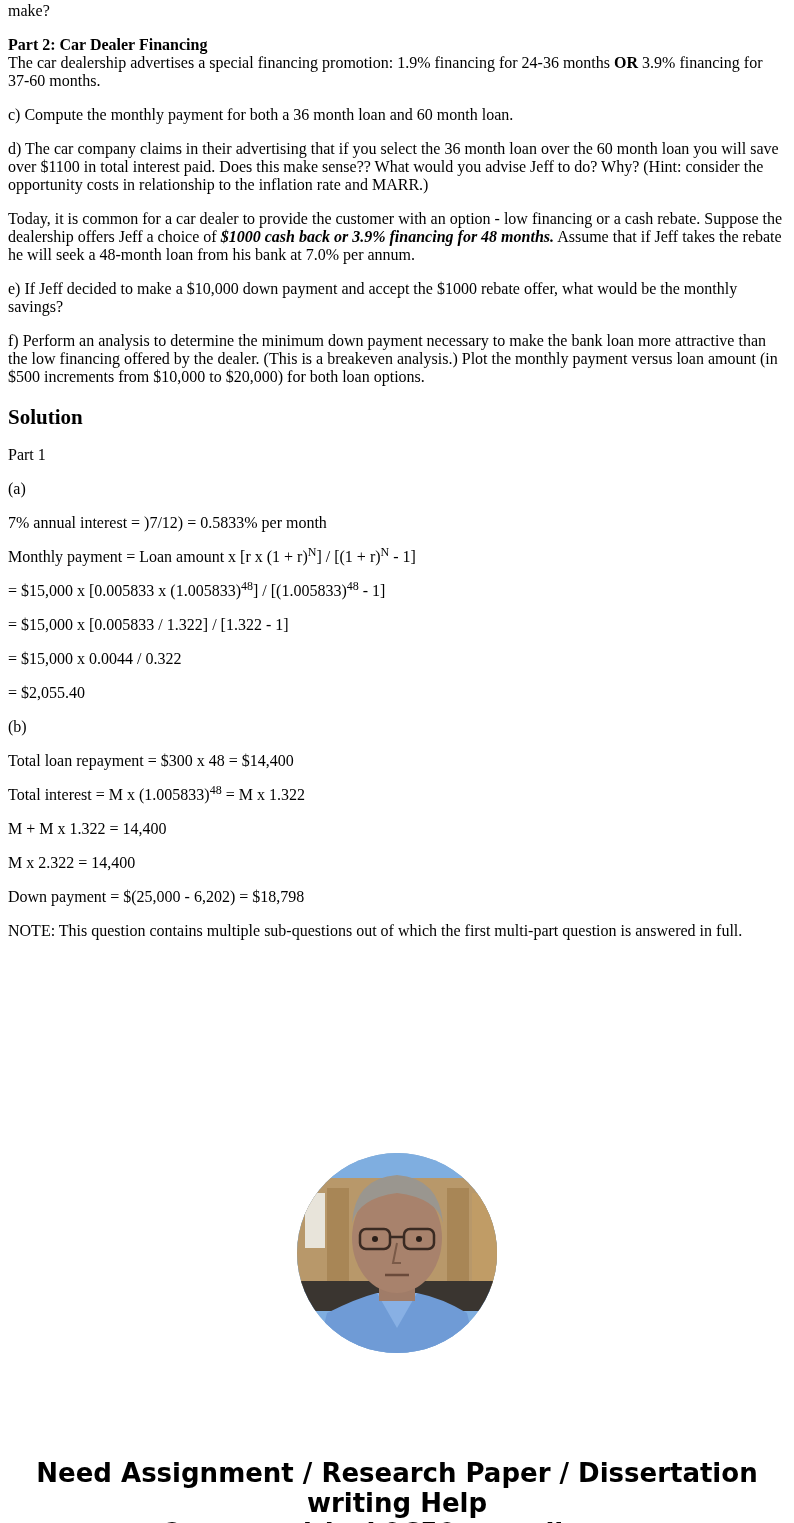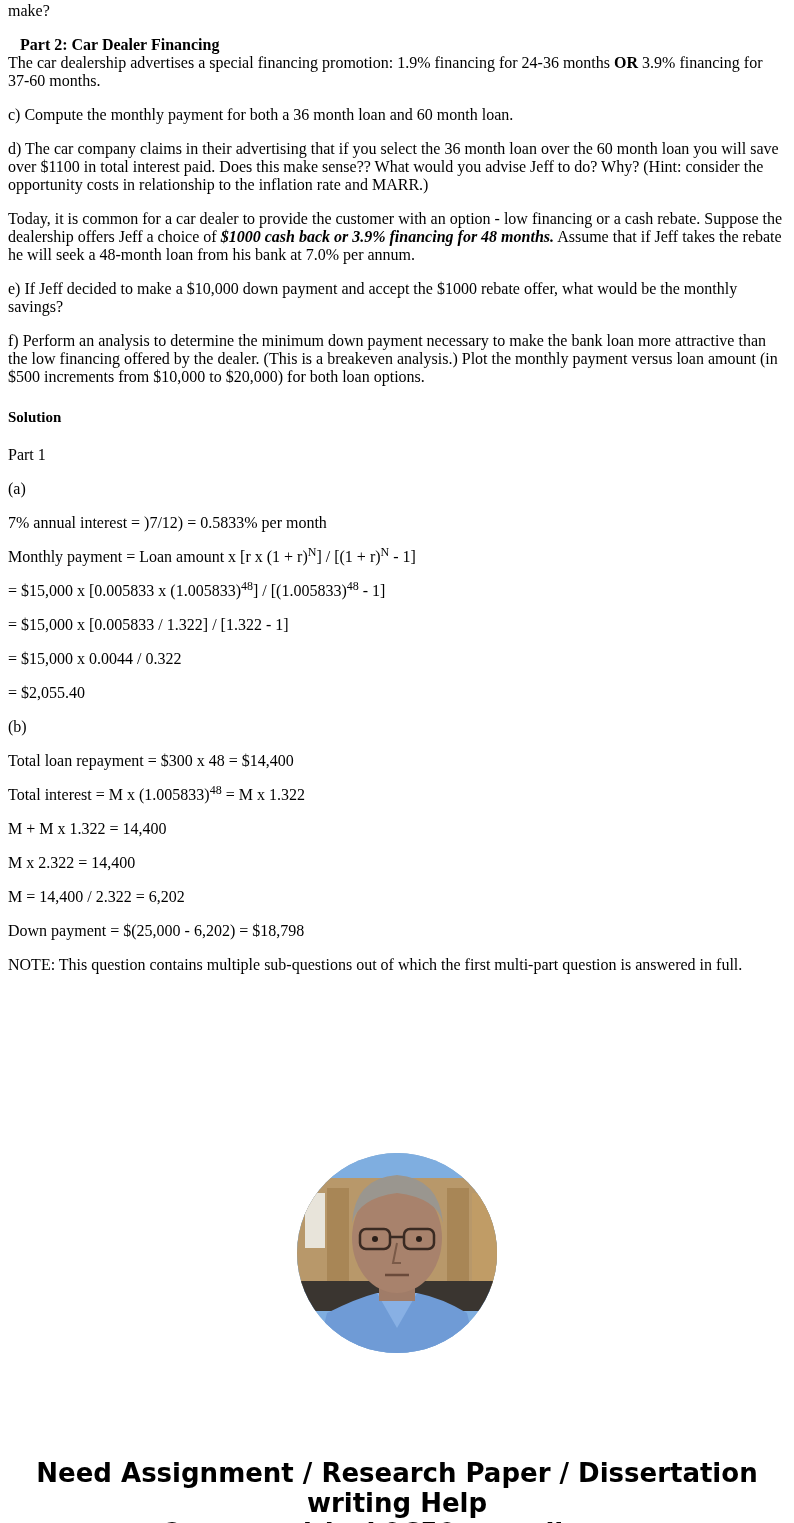--- a/index.html
+++ b/index.html
@@ -20,32 +20,32 @@
     .page {
       position: absolute;
       left: 8px;
       top: -16px;
       width: 778px;
     }
     p {
       margin: 0 0 16px 0;
     }
     .q p { margin-bottom: 16px; }
-    .part-title { font-weight: bold; display: block; margin-left: 12px; }
+    .part-title { font-weight: bold; display: block; }
     .b { font-weight: bold; }
     .bi { font-weight: bold; font-style: italic; }
     sup {
       font-size: 12px;
       line-height: 0;
       position: relative;
       vertical-align: baseline;
       top: -6px;
     }
     h2.solution-heading {
-      font-size: 15px;
+      font-size: 21px;
       font-weight: bold;
       margin: 20px 0 18px 0;
       line-height: 22px;
     }
     .sol p { margin-bottom: 16px; }
     .avatar-wrap {
       position: absolute;
       left: 297px;
       top: 1153px;
       width: 200px;
@@ -105,21 +105,20 @@
     <p><span>Monthly payment = Loan amount x [r x (1 + r)</span><sup>N</sup><span>] / [(1 + r)</span><sup>N</sup><span> - 1]</span></p>
     <p><span>= $15,000 x [0.005833 x (1.005833)</span><sup>48</sup><span>] / [(1.005833)</span><sup>48</sup><span> - 1]</span></p>
     <p>= $15,000 x [0.005833 / 1.322] / [1.322 - 1]</p>
     <p>= $15,000 x 0.0044 / 0.322</p>
     <p>= $2,055.40</p>
     <p>(b)</p>
     <p>Total loan repayment = $300 x 48 = $14,400</p>
     <p><span>Total interest = M x (1.005833)</span><sup>48</sup><span> = M x 1.322</span></p>
     <p>M + M x 1.322 = 14,400</p>
     <p>M x 2.322 = 14,400</p>
-    <p>M = 14,400 / 2.322 = 6,202</p>
     <p>Down payment = $(25,000 - 6,202) = $18,798</p>
     <p>NOTE: This question contains multiple sub-questions out of which the first multi-part question is answered in full.</p>
   </div>
 </div>
 
 <div class="avatar-wrap">
   <svg width="200" height="200" viewBox="0 0 200 200">
 
     <rect x="0" y="0" width="200" height="200" fill="#7faee0"></rect>
     <rect x="0" y="25" width="200" height="110" fill="#b8986a"></rect>

